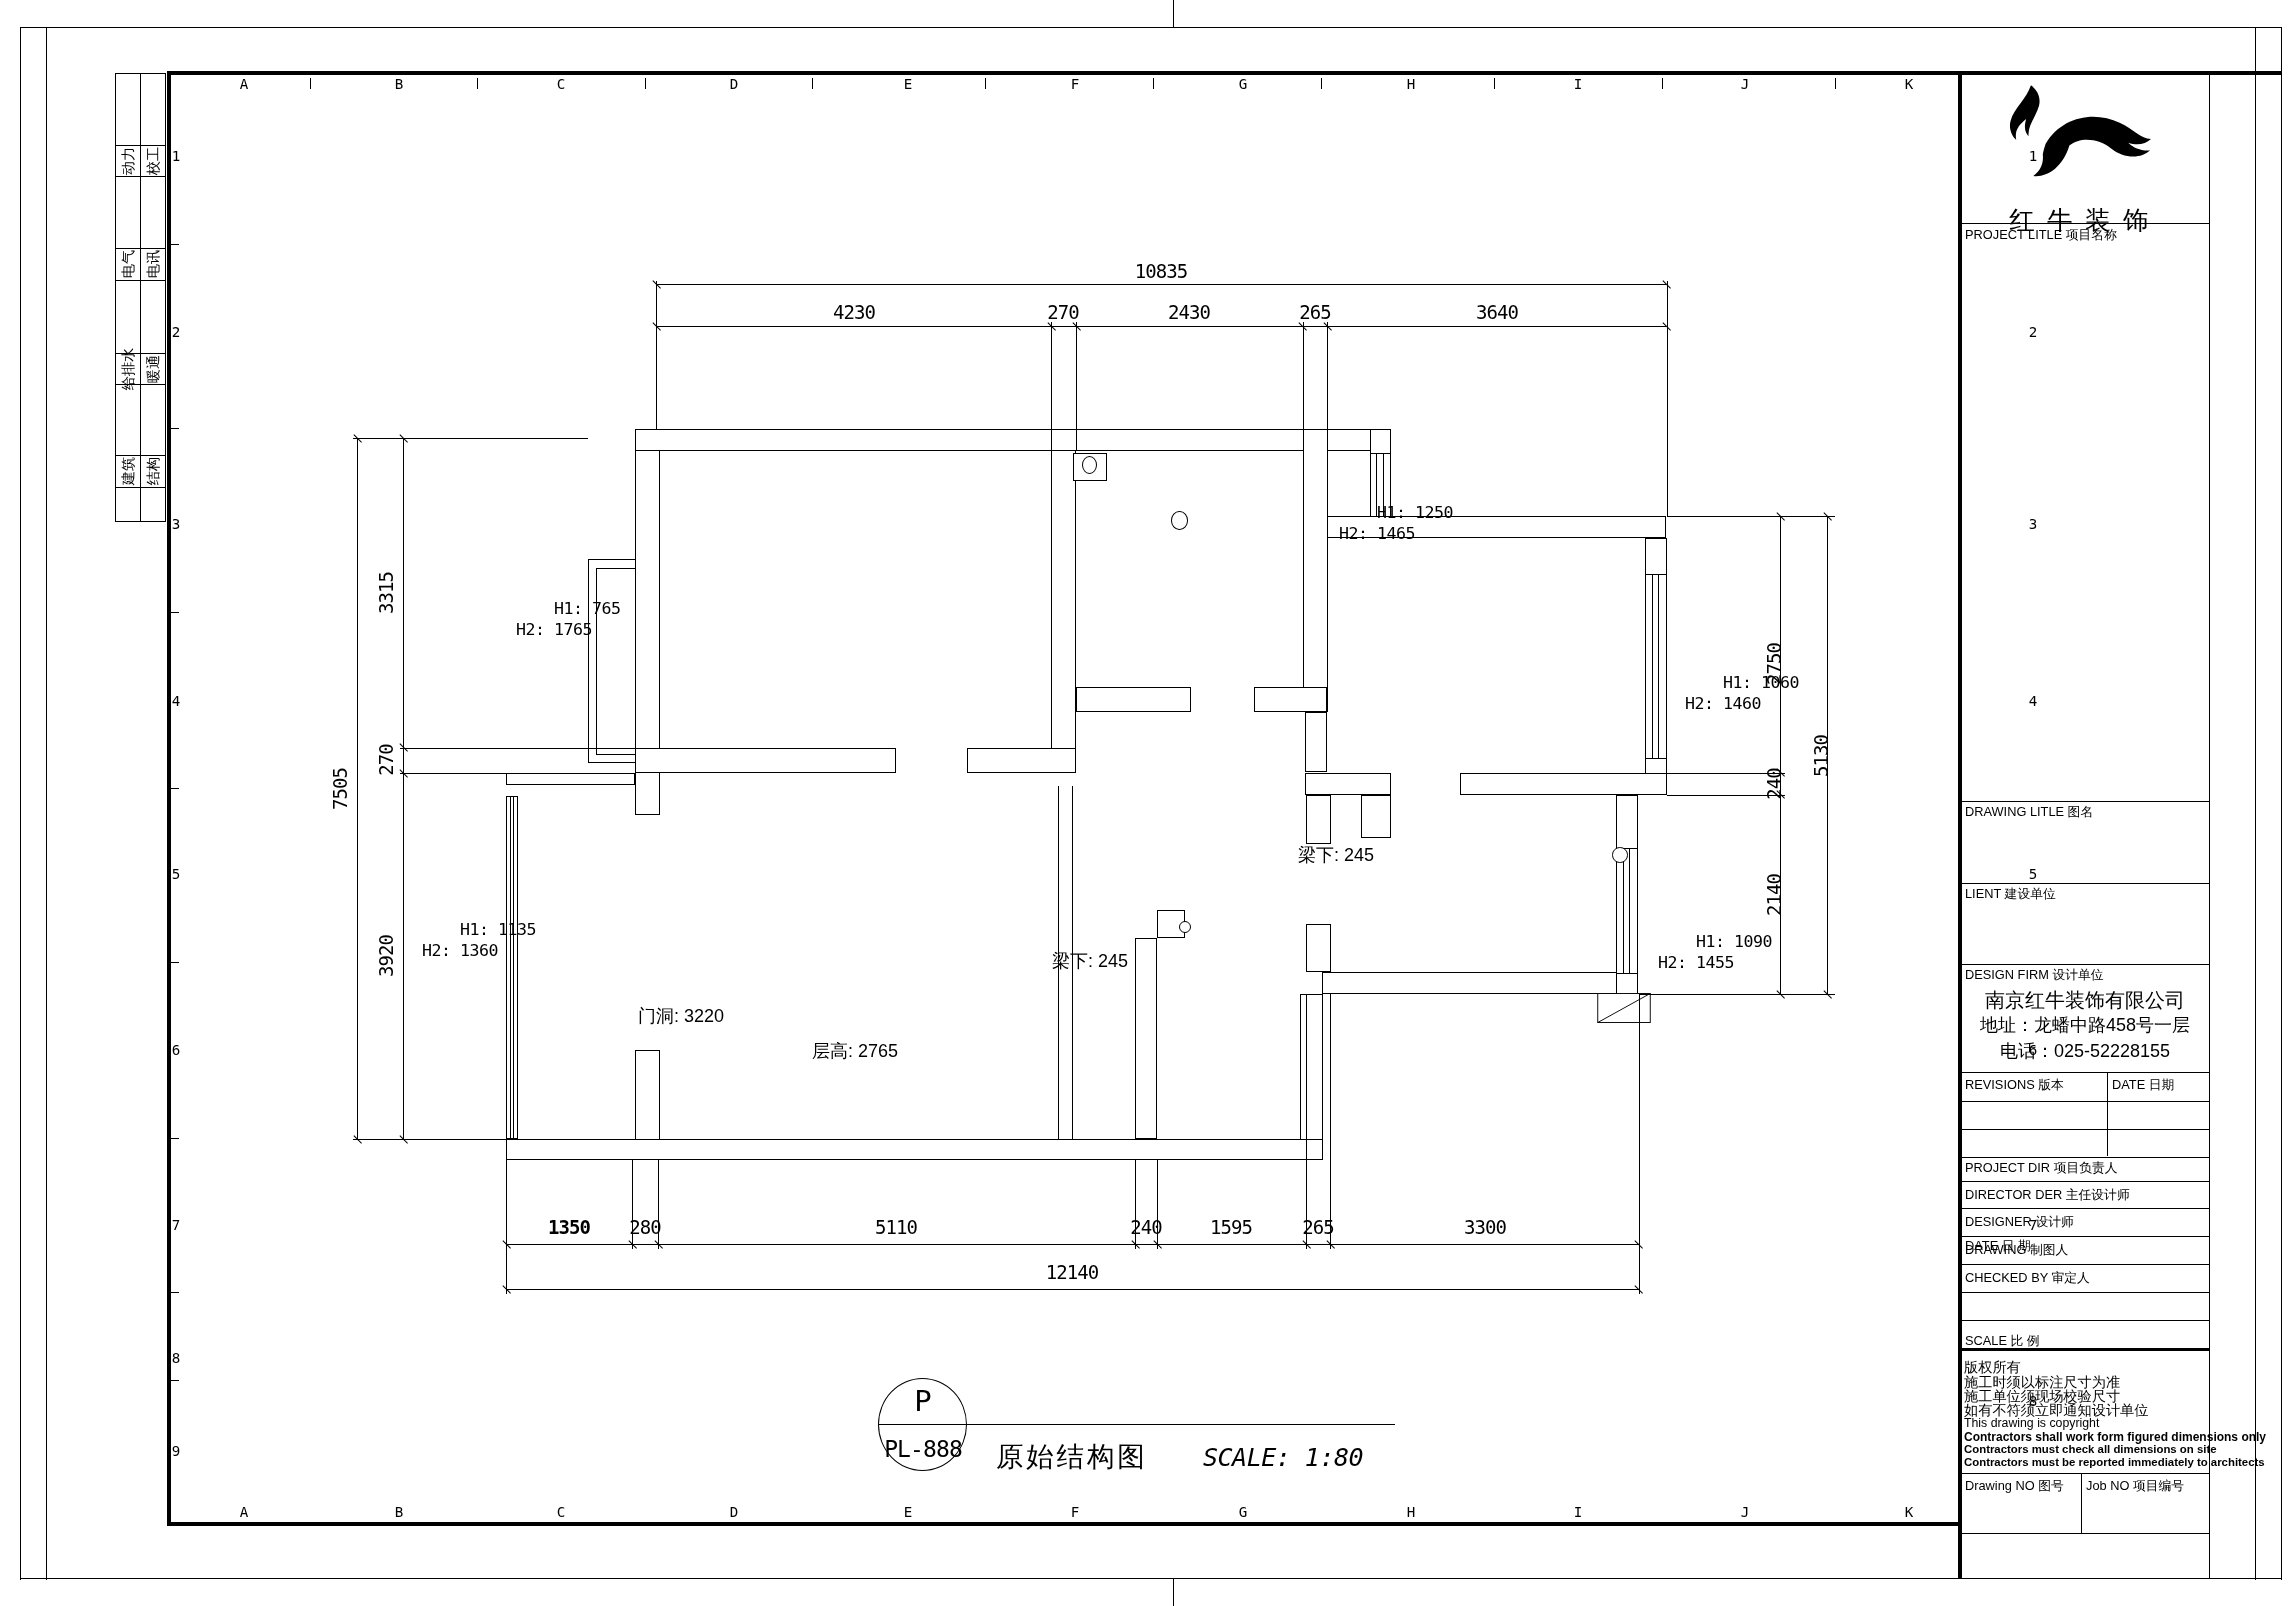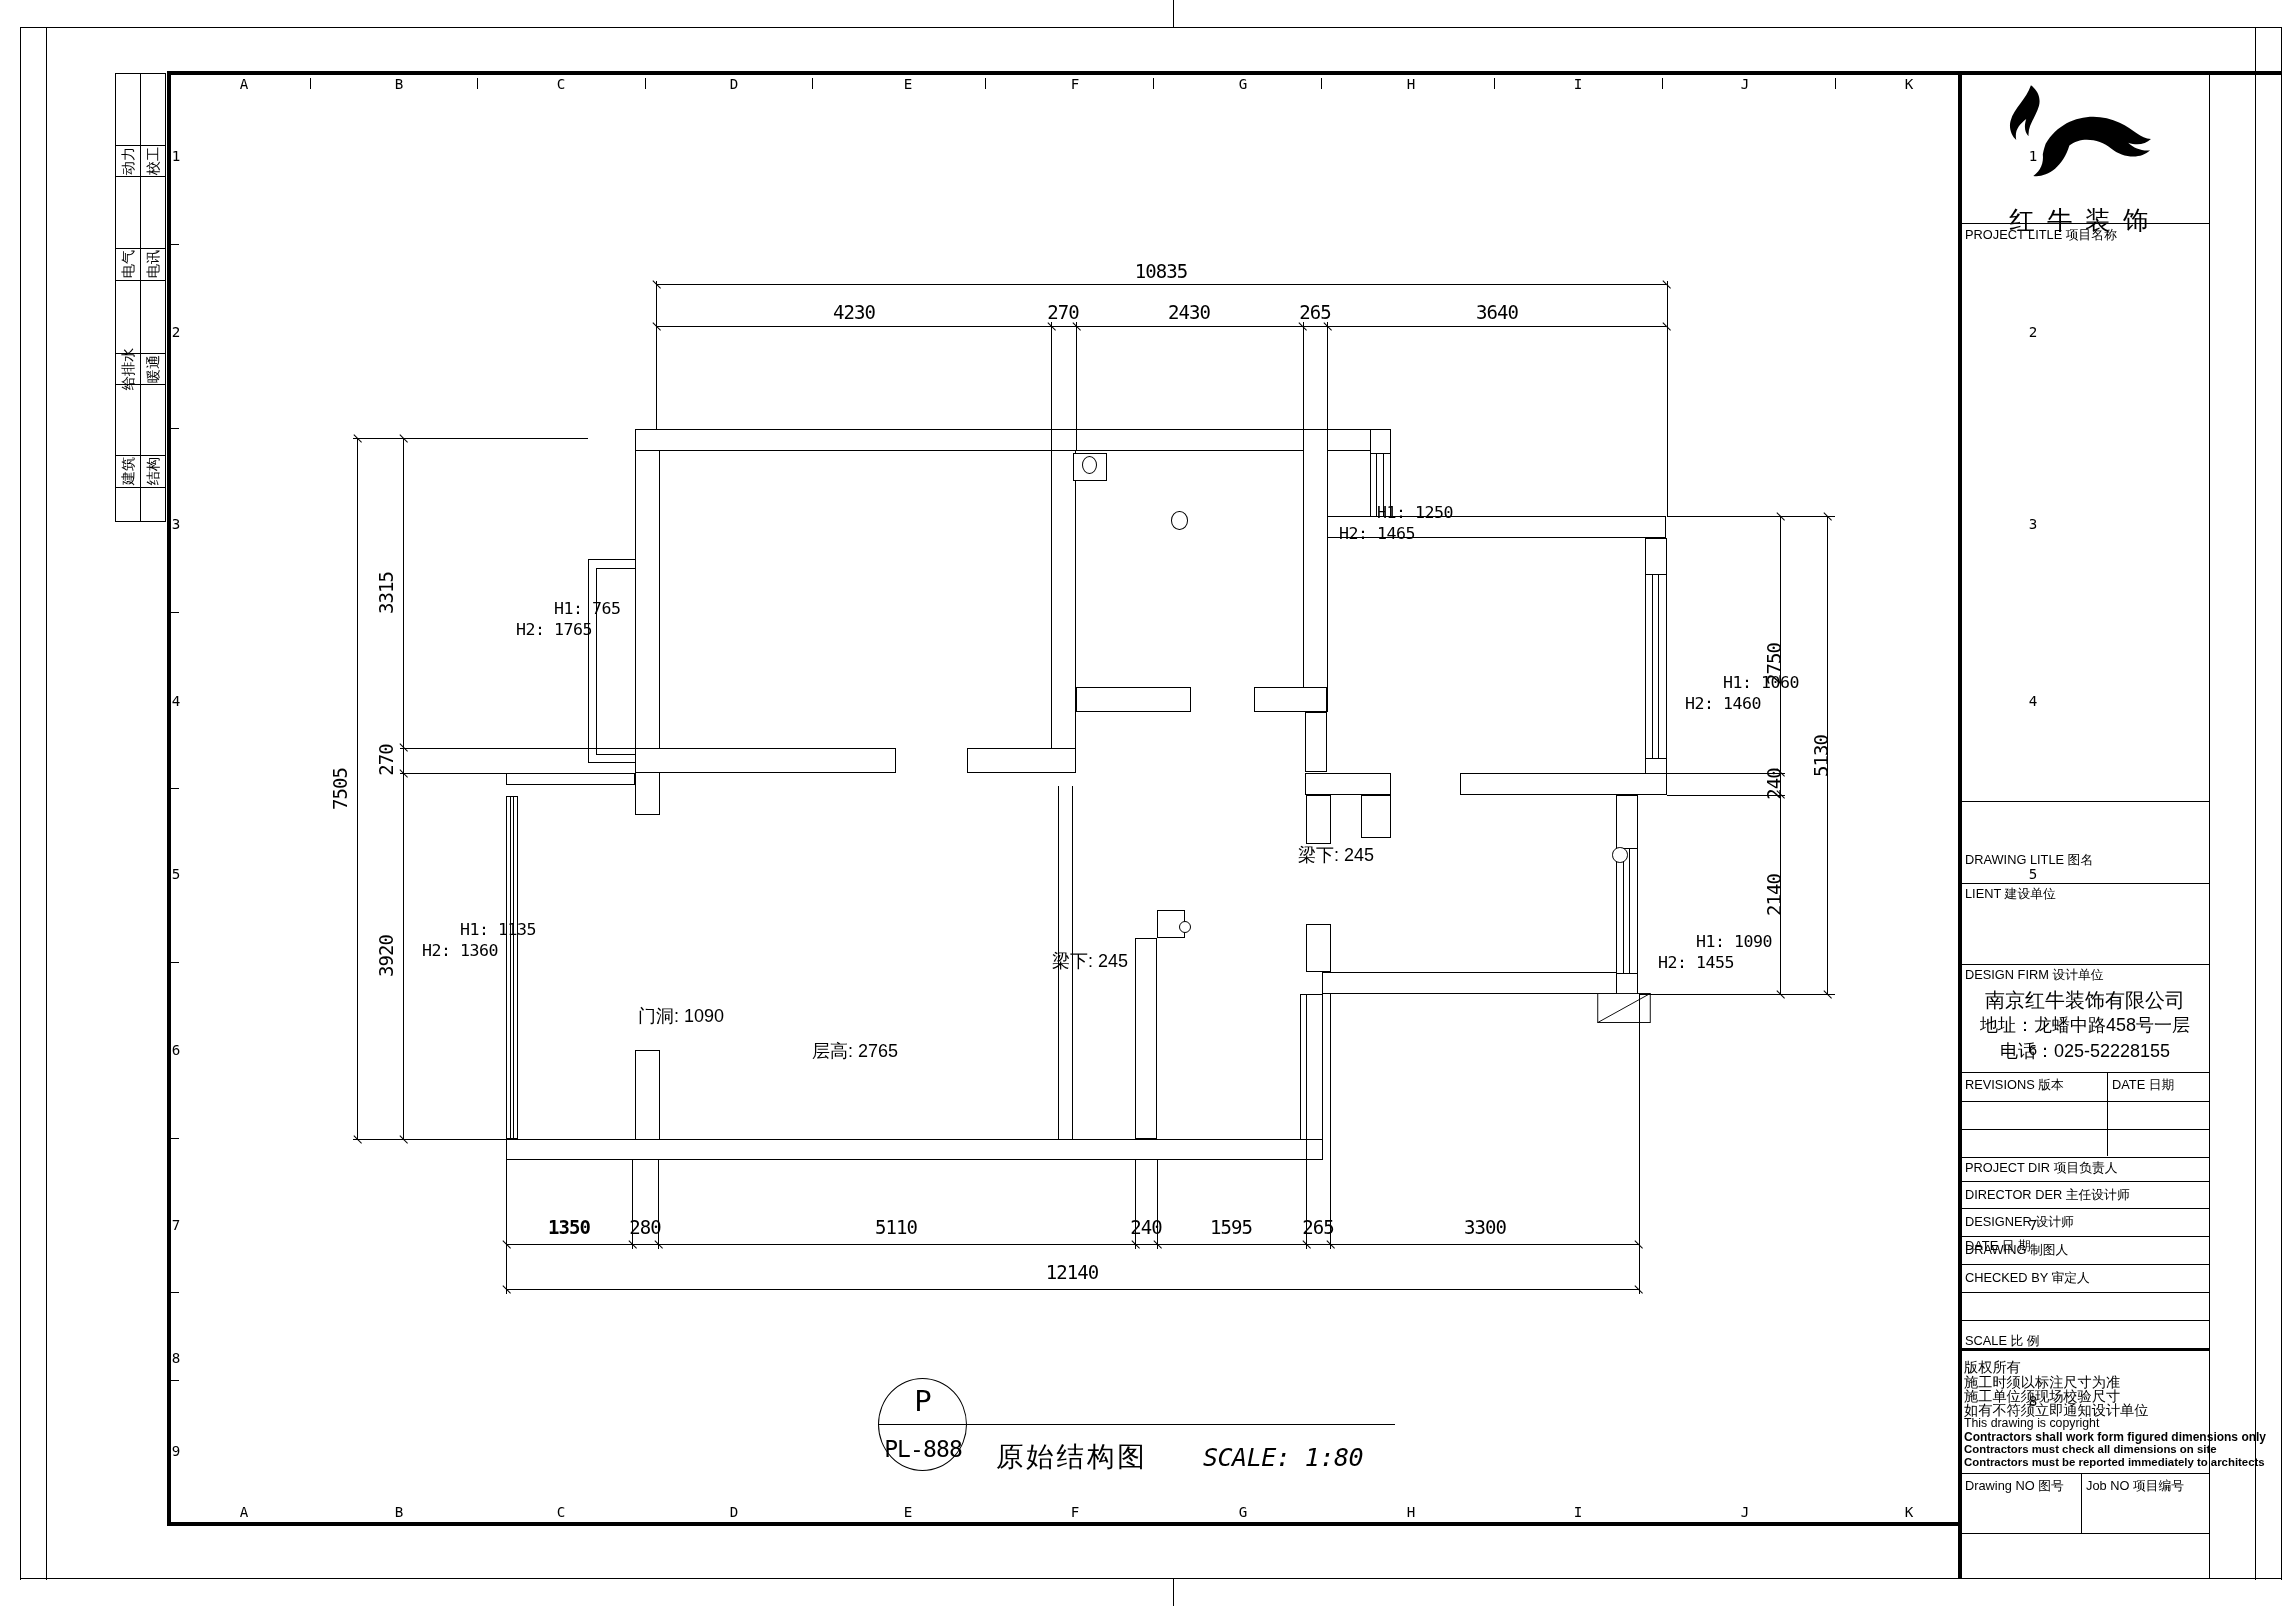--- a/index.html
+++ b/index.html
@@ -269,21 +269,21 @@
   <div class="wlbl" style="left:1685px;top:653px;">
     <span>H1: 1060</span><br><span>H2: 1460</span>
   </div>
   <div class="wlbl" style="left:1658px;top:912px;">
     <span>H1: 1090</span><br><span>H2: 1455</span>
   </div>
   <div class="wlbl" style="left:422px;top:900px;">
     <span>H1: 1135</span><br><span>H2: 1360</span>
   </div>
 
-  <span class="note" style="left:638px;top:1004px;">门洞: 1090</span>
+  <span class="note" style="left:638px;top:1004px;">门洞: 3220</span>
   <span class="note" style="left:812px;top:1039px;">层高: 2765</span>
   <span class="note" style="left:1052px;top:949px;">梁下: 245</span>
   <span class="note" style="left:1298px;top:843px;">梁下: 245</span>
 
   <div class="abs" style="left:878px;top:1378px;width:89px;height:93px;border:1.4px solid #000;border-radius:50%;box-sizing:border-box;"></div>
   <div class="ln" style="left:878px;top:1424px;width:517px;height:1.4px;"></div>
   <span class="abs" style="left:923px;top:1401px;transform:translate(-50%,-50%);font-family:'DejaVu Sans Mono',monospace;font-size:29px;">P</span>
   <span class="abs" style="left:923px;top:1449px;transform:translate(-50%,-50%);font-family:'DejaVu Sans Mono',monospace;font-size:23px;letter-spacing:-0.9px;">PL-888</span>
   <span class="abs" style="left:996px;top:1439px;font-size:27.5px;letter-spacing:2.8px;">原始结构图</span>
   <span class="abs" style="left:1203px;top:1443px;font-size:25px;font-style:italic;font-family:'DejaVu Sans Mono',monospace;letter-spacing:-0.5px;">SCALE: 1:80</span>
@@ -292,21 +292,21 @@
 
   <svg class="abs" style="left:2000px;top:83px;" width="171" height="102" viewBox="0 0 360 215">
     <path d="M65,5 C55,35 30,52 22,80 C18,95 24,112 34,120 C30,100 40,88 55,76 C50,92 52,104 60,112 C58,90 75,72 82,48 C86,32 80,15 65,5 Z" fill="#000"></path>
     <path d="M96,128 C130,70 200,58 252,84 C282,98 296,118 318,118 C306,130 288,132 270,126 C282,138 300,144 316,142 C296,162 258,158 234,138 C210,118 170,112 146,132 C132,180 96,200 70,196 C86,184 92,168 90,150 C92,140 94,134 96,128 Z" fill="#000"></path>
   </svg>
   <span class="abs" style="left:2085px;top:203px;transform:translateX(-50%);font-size:25.6px;letter-spacing:12.3px;white-space:nowrap;">红牛装饰</span>
   <div class="ln" style="left:1962px;top:223px;width:247px;height:0.9px;"></div>
   <span class="tbl" style="left:1965px;top:227px;">PROJECT LITLE  项目名称</span>
 
   <div class="ln" style="left:1962px;top:801px;width:247px;height:0.9px;"></div>
-  <span class="tbl" style="left:1965px;top:804px;margin-top:48px;">DRAWING LITLE  图名</span>
+  <span class="tbl" style="left:1965px;top:804px;">DRAWING LITLE  图名</span>
 
   <div class="ln" style="left:1962px;top:883px;width:247px;height:0.9px;"></div>
   <span class="tbl" style="left:1965px;top:886px;">LIENT  建设单位</span>
 
   <div class="ln" style="left:1962px;top:964px;width:247px;height:0.9px;"></div>
   <span class="tbl" style="left:1965px;top:967px;">DESIGN FIRM  设计单位</span>
   <span class="abs" style="left:2085px;top:987px;transform:translateX(-50%);font-size:20px;white-space:nowrap;">南京红牛装饰有限公司</span>
   <span class="abs" style="left:2085px;top:1013px;transform:translateX(-50%);font-size:18px;white-space:nowrap;">地址：龙蟠中路458号一层</span>
   <span class="abs" style="left:2085px;top:1039px;transform:translateX(-50%);font-size:18px;white-space:nowrap;">电话：025-52228155</span>
 

